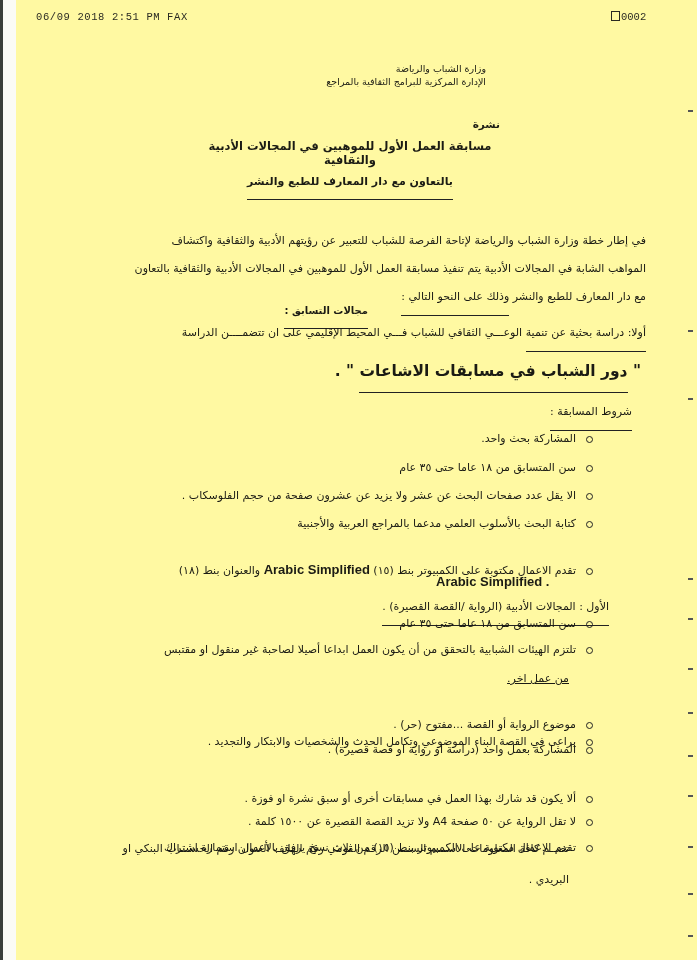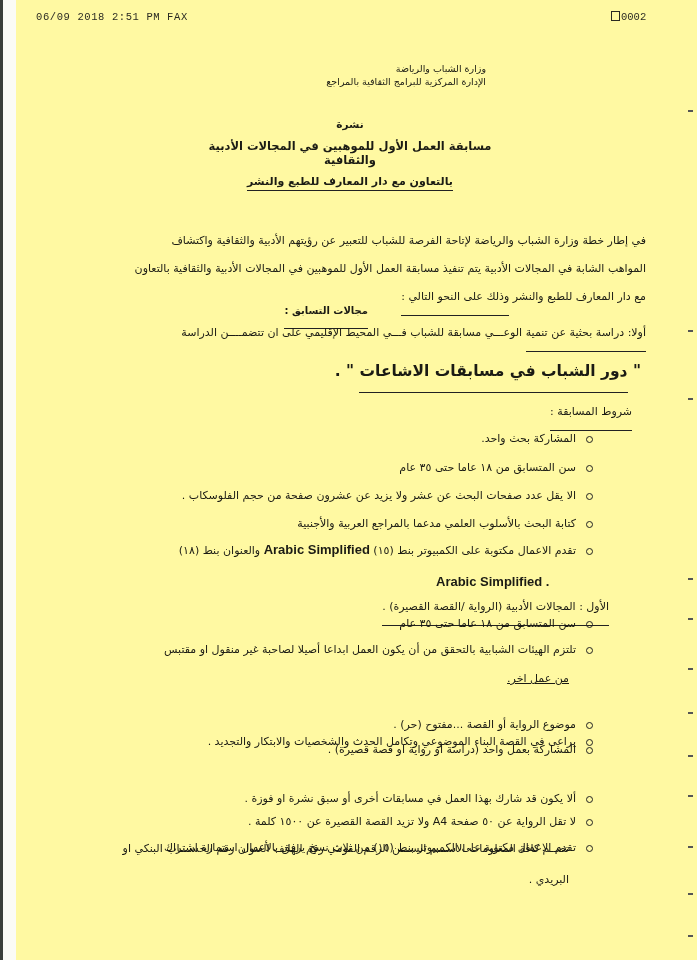--- a/index.html
+++ b/index.html
@@ -15,23 +15,23 @@
 
   .fax-header { position: absolute; left: 36px; top: 11px; font-family: "Liberation Mono", monospace; font-size: 10.5px; letter-spacing: 0.6px; color: #2a2a22; }
   .page-no { position: absolute; left: 611px; top: 11px; font-family: "Liberation Mono", monospace; font-size: 10.5px; color: #2a2a22; }
   .page-no .fax-icon { display: inline-block; width: 7px; height: 8px; border: 1px solid #2a2a22; margin-right: 1px; vertical-align: -1px; font-size: 0; }
 
   .rtl { direction: rtl; unicode-bidi: embed; }
 
   .org { position: absolute; right: 211px; top: 62px; font-size: 9.5px; line-height: 13px; text-align: right; }
 
   .title-block { position: absolute; left: 200px; top: 118px; width: 300px; text-align: center; }
-  .t-nashra { font-weight: bold; font-size: 10.5px; display: block; }
+  .t-nashra { font-weight: bold; font-size: 10.5px; display: block; text-align: right; }
   .t-main { font-weight: bold; font-size: 11.5px; display: block; margin-top: 9px; }
-  .t-sub { font-weight: bold; font-size: 11px; display: inline-block; margin-top: 8px; border-bottom: 1.3px solid #222; padding-bottom: 2px; }
+  .t-sub { font-weight: bold; font-size: 11px; display: inline-block; margin-top: 8px; border-bottom: 1.3px solid #222; padding-bottom: 11px; }
 
   .p-line { position: absolute; font-size: 11px; white-space: nowrap; }
   .u { border-bottom: 1.2px solid #222; padding-bottom: 12px; }
 
   .section-head { position: absolute; font-size: 10px; font-weight: bold; }
   .quote-title { position: absolute; font-size: 15.5px; font-weight: bold; }
 
   .bullet { position: absolute; font-size: 11px; white-space: nowrap; }
   .bullet .dot { display: inline-block; width: 5px; height: 5px; border: 1px solid #222; border-radius: 50%; margin-left: 10px; vertical-align: middle; }
 
@@ -58,29 +58,29 @@
   <span class="t-nashra">نشرة</span>
   <span class="t-main">مسابقة العمل الأول للموهبين في المجالات الأدبية والثقافية</span>
   <span class="t-sub">بالتعاون مع دار المعارف للطبع والنشر</span>
 </div>
 
 <div class="p-line rtl" style="right:51px; top:234px;">في إطار خطة وزارة الشباب والرياضة لإتاحة الفرصة للشباب للتعبير عن رؤيتهم الأدبية والثقافية واكتشاف</div>
 <div class="p-line rtl" style="right:51px; top:262px;">المواهب الشابة في المجالات الأدبية يتم تنفيذ مسابقة العمل الأول للموهبين في المجالات الأدبية والثقافية بالتعاون</div>
 <div class="p-line rtl" style="right:51px; top:290px;"><span>مع دار المعارف للطبع والنشر </span><span class="u">وذلك على النحو التالي :</span></div>
 
 <div class="section-head rtl u" style="right:329px; top:305px;">مجالات التسابق :</div>
-<div class="p-line rtl" style="right:51px; top:326px;"><span class="u">أولا: </span><span class="u">دراسة بحثية عن تنمية</span><span> الوعـــي مسابقة للشباب فـــي المحيط الإقليمي على ان تتضمــــن الدراسة</span></div>
+<div class="p-line rtl" style="right:51px; top:326px;"><span class="u">أولا: </span><span class="u">دراسة بحثية عن تنمية</span><span> الوعـــي الثقافي للشباب فـــي المحيط الإقليمي على ان تتضمــــن الدراسة</span></div>
 <div class="quote-title rtl" style="right:56px; top:362px;"><span>" </span><span class="u">دور الشباب في مسابقات الاشاعات</span><span> " .</span></div>
 
 <div class="section-head rtl u" style="right:65px; top:405px; font-weight:normal; font-size:11px;">شروط المسابقة :</div>
 <div class="bullet rtl" style="right:104px; top:432px;"><span class="dot"></span><span>المشاركة بحث واحد.</span></div>
 <div class="bullet rtl" style="right:104px; top:461px;"><span class="dot"></span><span>سن المتسابق من ١٨ عاما حتى ٣٥ عام</span></div>
 <div class="bullet rtl" style="right:104px; top:489px;"><span class="dot"></span><span>الا يقل عدد صفحات البحث عن عشر ولا يزيد عن عشرون صفحة من حجم الفلوسكاب .</span></div>
 <div class="bullet rtl" style="right:104px; top:517px;"><span class="dot"></span><span>كتابة البحث بالأسلوب العلمي مدعما بالمراجع العربية والأجنبية</span></div>
-<div class="bullet rtl" style="right:104px; top:542px;"><span class="dot"></span><span>تقدم الاعمال مكتوبة على الكمبيوتر بنط (١٥) </span><span class="bold-en" dir="ltr">Arabic Simplified</span><span> والعنوان بنط (١٨)</span></div>
+<div class="bullet rtl" style="right:104px; top:562px;"><span class="dot"></span><span>تقدم الاعمال مكتوبة على الكمبيوتر بنط (١٥) </span><span class="bold-en" dir="ltr">Arabic Simplified</span><span> والعنوان بنط (١٨)</span></div>
 <div class="bullet bold-en" style="left:436px; top:574px;text-align:right;">Arabic Simplified .</div>
 
 <div class="p-line rtl" style="right:88px; top:600px;"><span class="u">الأول : </span><span class="u">المجالات الأدبية (الرواية /القصة القصيرة) .</span></div>
 
 <div class="bullet rtl" style="right:104px; top:617px;"><span class="dot"></span><span>سن المتسابق من ١٨ عاما حتى ٣٥ عام</span></div>
 <div class="bullet rtl" style="right:104px; top:643px;"><span class="dot"></span><span>تلتزم الهيئات الشبابية بالتحقق من أن يكون العمل ابداعا أصيلا لصاحبة غير منقول او مقتبس</span></div>
 <div class="bullet rtl" style="right:128px; top:672px;text-decoration:underline;">من عمل اخر.</div>
 <div class="bullet rtl" style="right:104px; top:699px;margin-top:36px;"><span class="dot"></span><span>يراعى في القصة البناء الموضوعي وتكامل الحدث والشخصيات والابتكار والتجديد .</span></div>
 <div class="bullet rtl" style="right:104px; top:718px;"><span class="dot"></span><span>موضوع الرواية أو القصة ...مفتوح (حر) .</span></div>
 <div class="bullet rtl" style="right:104px; top:743px;"><span class="dot"></span><span>المشاركة بعمل واحد (دراسة او رواية او قصة قصيرة) .</span></div>

